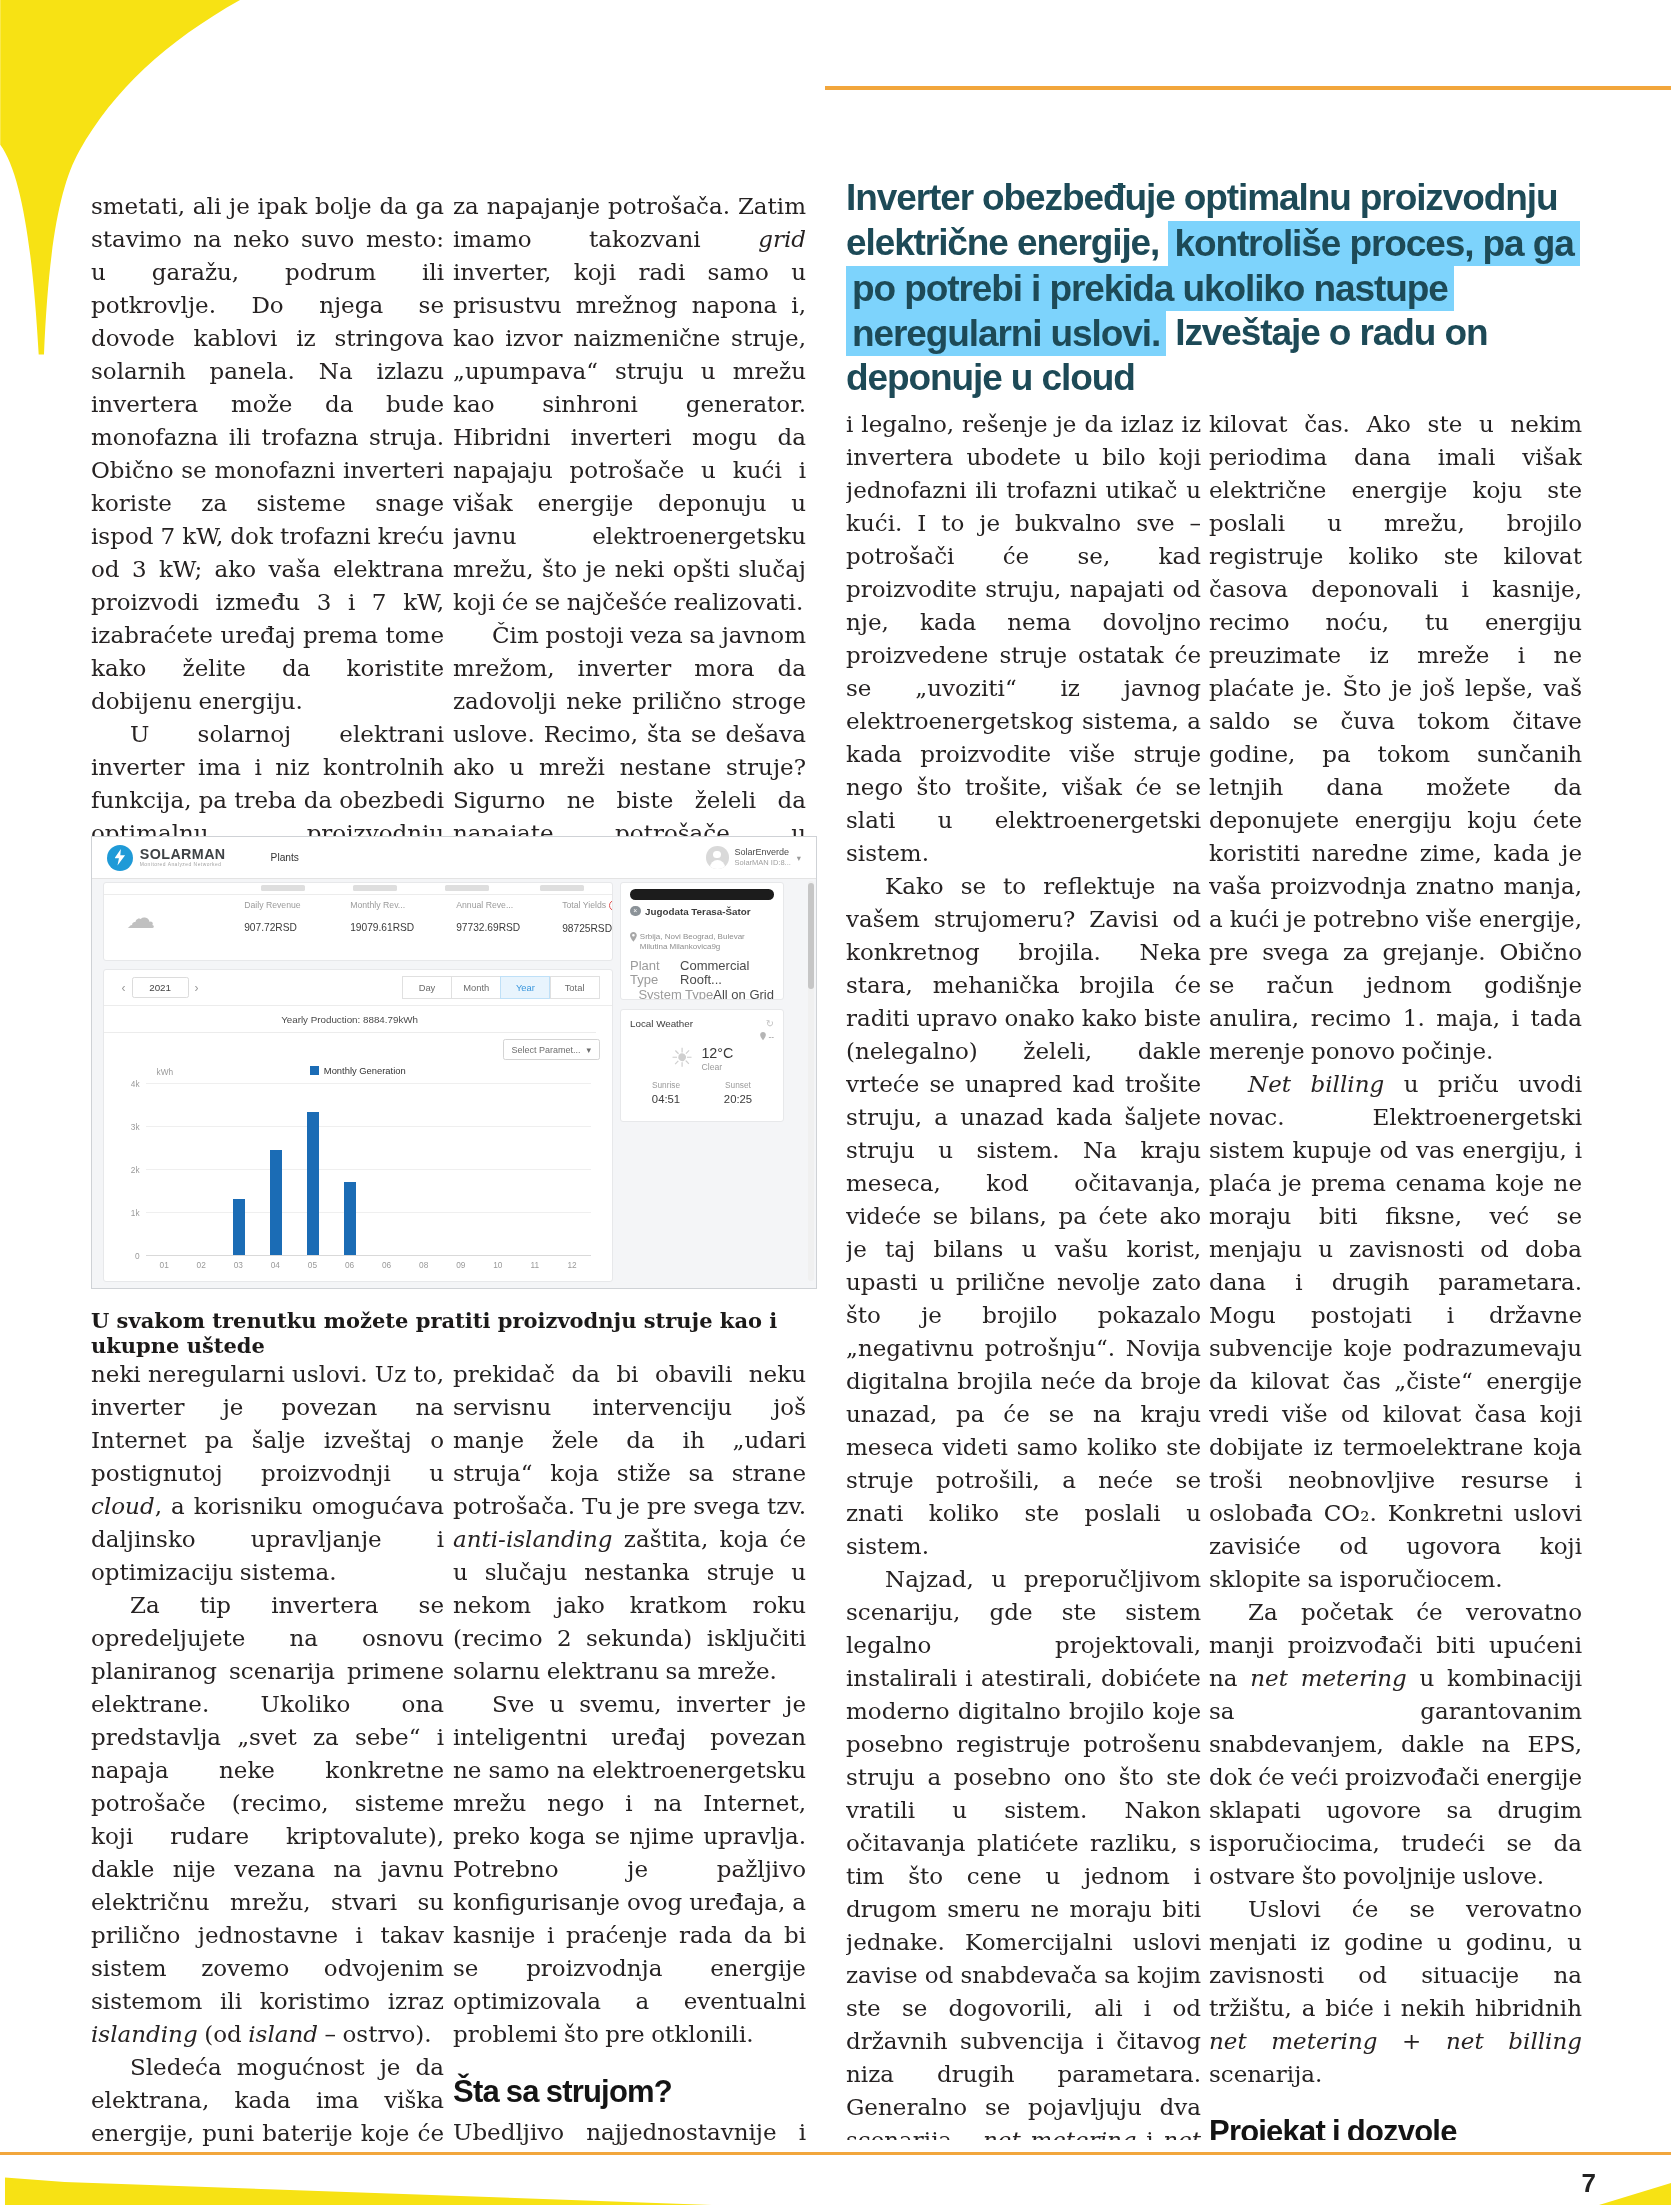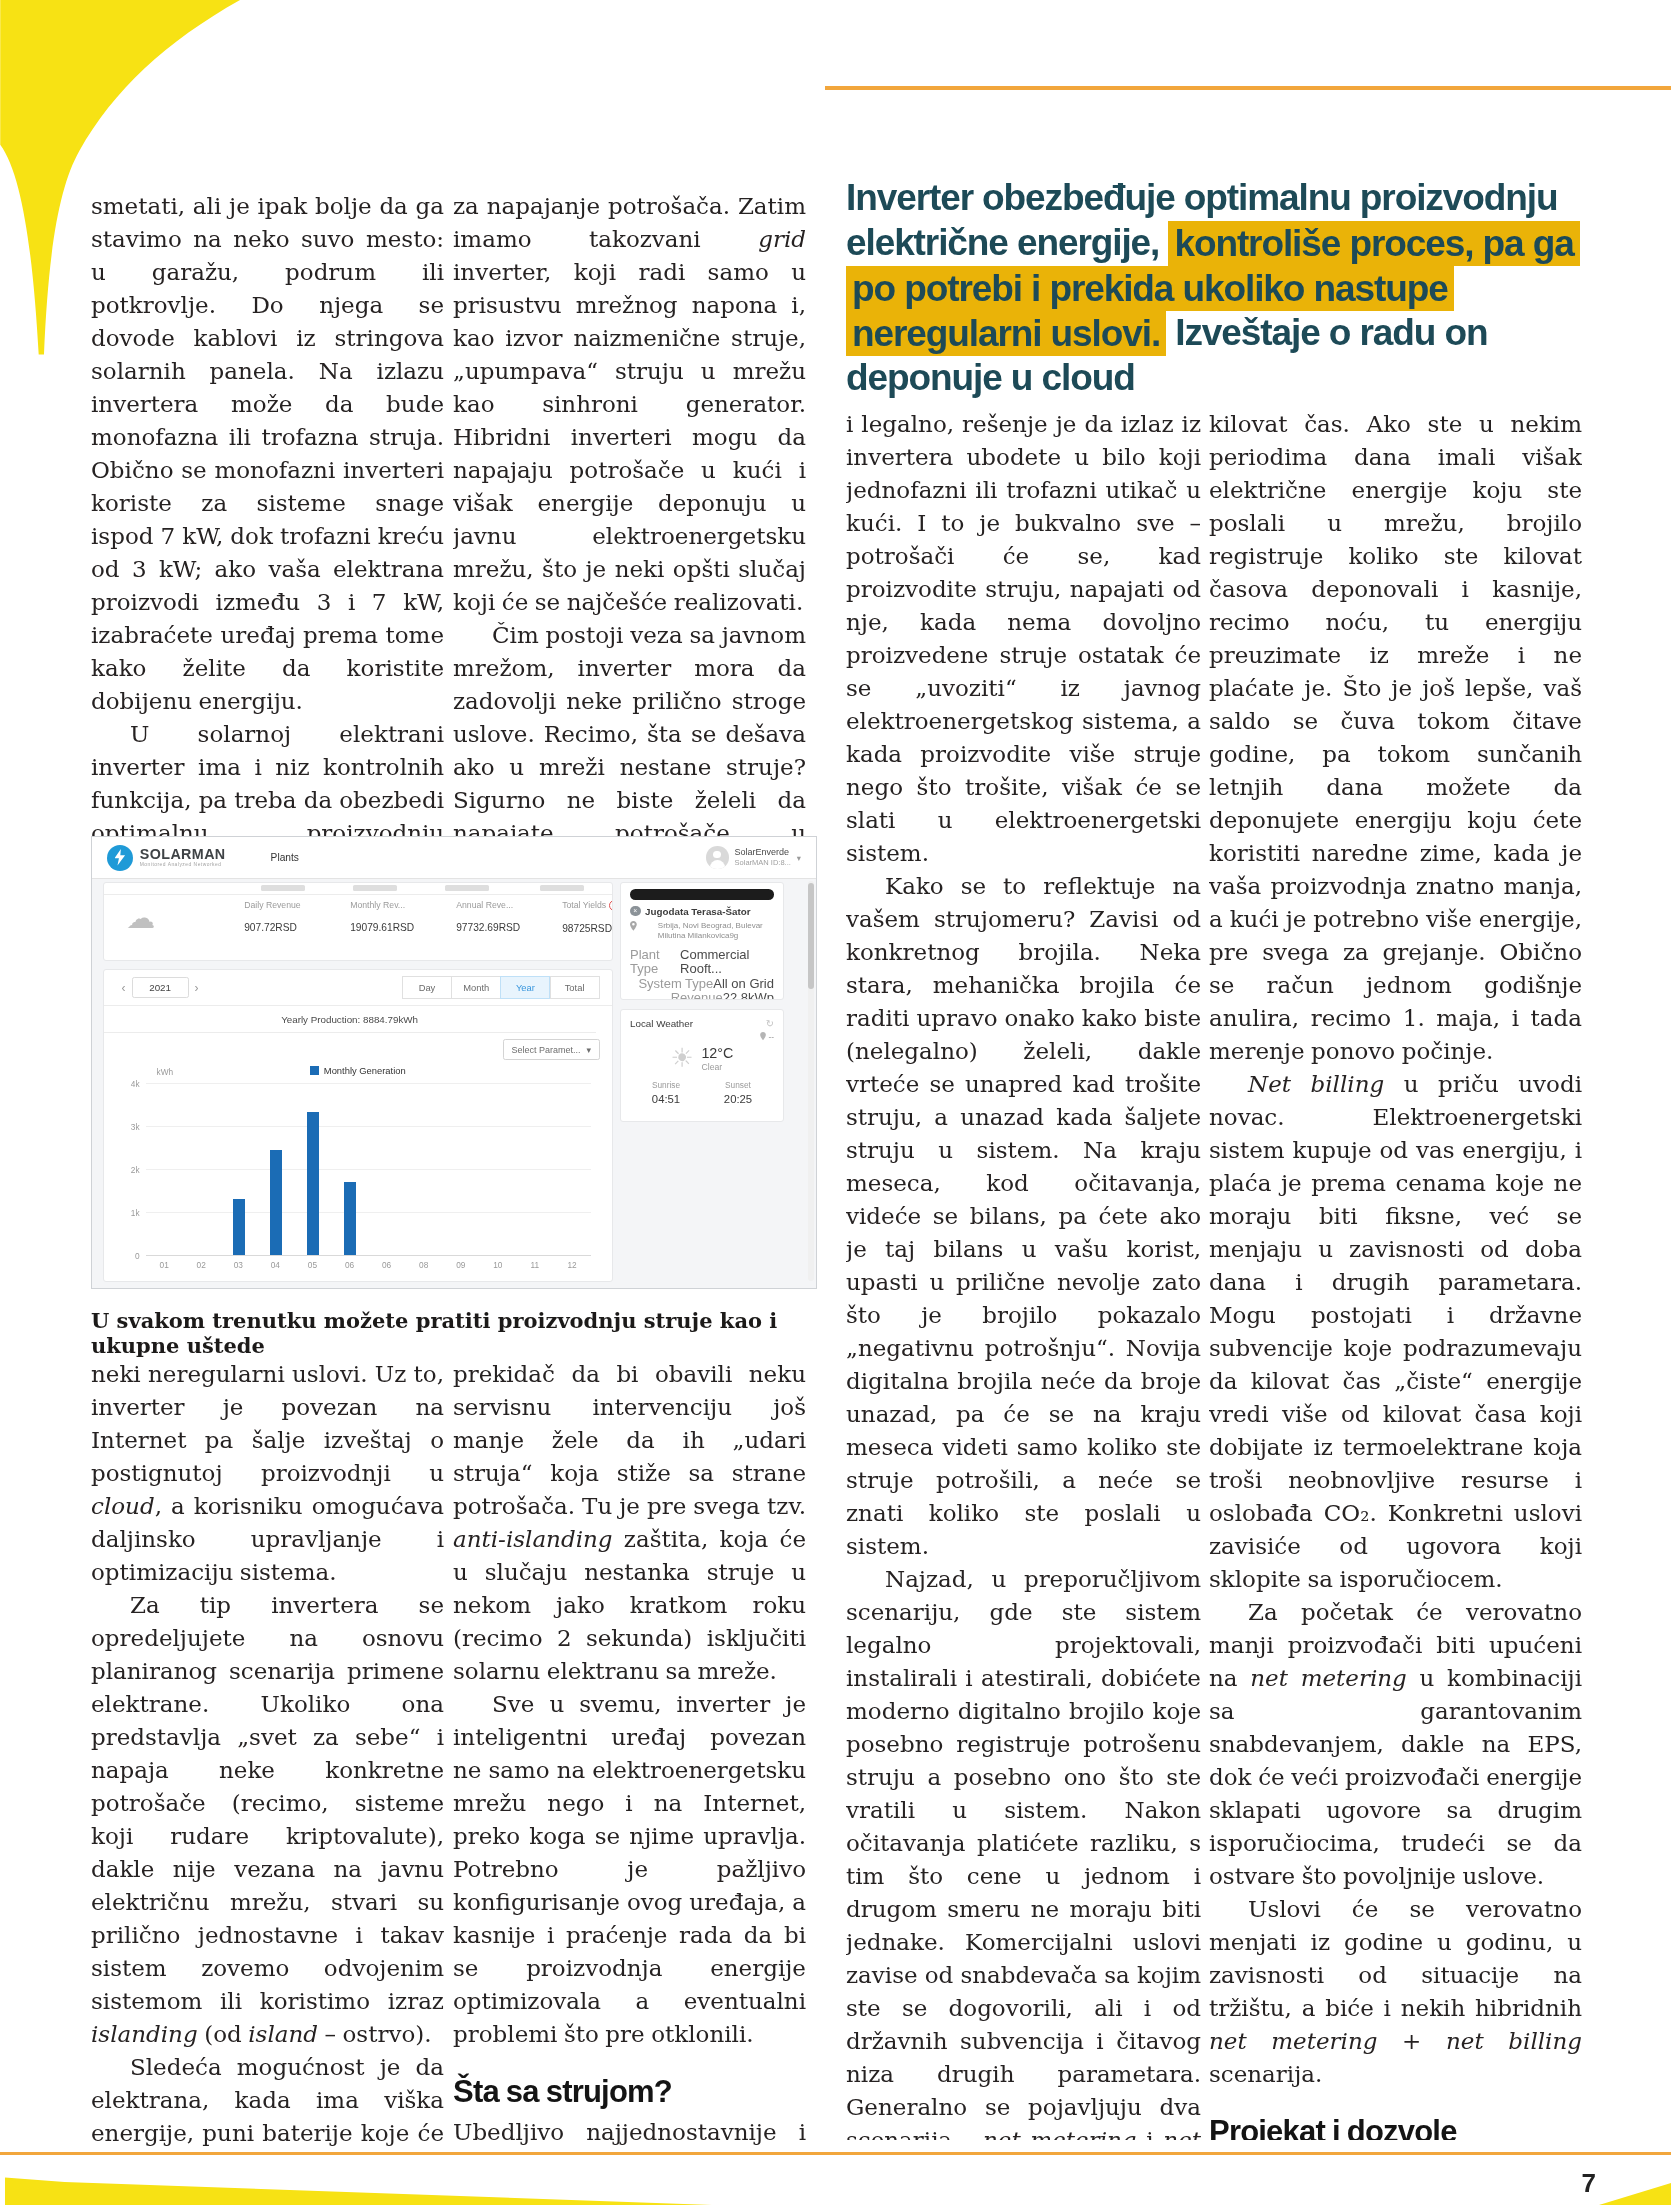--- a/index.html
+++ b/index.html
@@ -17,21 +17,21 @@
   .col1-bottom{left:91px;top:1358px;width:353px;height:791px;}
   .col2-bottom{left:453px;top:1358px;width:353px;height:791px;}
   .para{margin:0;}
   .para.indent{text-indent:39px;}
   .subhead{font-family:"Liberation Sans","DejaVu Sans",sans-serif;font-weight:800;letter-spacing:-0.8px;
            font-size:31px;line-height:35px;margin:22.6px 0 7.5px 0;color:#141414;text-align:left;}
 
   .headline{position:absolute;left:846px;top:175px;width:754px;margin:0;
             font-family:"Liberation Sans","DejaVu Sans",sans-serif;font-weight:800;letter-spacing:-1.1px;
             font-size:37px;line-height:45px;color:#1d4a57;text-align:left;}
-  .hl{background:#eab308;padding:1.5px 6px 3px 6px;box-decoration-break:clone;-webkit-box-decoration-break:clone;}
+  .hl{background:#7dd3fc;padding:1.5px 6px 3px 6px;box-decoration-break:clone;-webkit-box-decoration-break:clone;}
 
   .caption{position:absolute;left:91px;top:1308px;width:724px;font-family:"DejaVu Serif",serif;
            font-weight:bold;font-size:21px;color:#1c1a19;}
 
   .page-number{position:absolute;right:75px;top:2168px;font-family:"Liberation Sans",sans-serif;
                font-weight:bold;font-size:26px;color:#222;}
 
   
   .dashboard{position:absolute;left:91px;top:836px;width:726px;height:453px;background:#f4f5f7;
              border:0.8px solid #cfd2d6;box-sizing:border-box;overflow:hidden;
@@ -97,21 +97,21 @@
   .ytick{position:absolute;right:100%;margin-right:6px;font-size:8.3px;color:#9a9a9a;transform:translateY(-4.5px);}
   .bar{position:absolute;bottom:0;width:12px;background:#1b6cb5;}
   .xlabels{position:absolute;left:42px;top:290px;width:445px;display:flex;}
   .xlabels span{flex:1;text-align:center;font-size:8.3px;color:#9a9a9a;}
 
   .r1-card{left:528px;top:45px;width:164px;height:118px;padding:6px 9px;overflow:hidden;}
   .photo-strip{height:10.6px;background:#1c1c1c;border-radius:5.3px;margin-bottom:6px;}
   .plant-name{display:flex;align-items:center;gap:4.5px;font-size:9.8px;font-weight:bold;color:#3c3c3c;}
   .offline-dot{width:10.6px;height:10.6px;border-radius:50%;background:#8b9298;color:#fff;font-size:6.8px;line-height:10.6px;
                text-align:center;flex:0 0 auto;font-weight:normal;}
-  .plant-loc{font-size:8px;color:#8e8e8e;line-height:1.35;margin-top:4px;display:flex;gap:21px;}
+  .plant-loc{font-size:8px;color:#8e8e8e;line-height:1.35;margin-top:15px;display:flex;gap:3px;}
   .pin{flex:0 0 auto;margin-top:0.8px;}
   .kv-rows{margin-top:6px;}
   .kv{display:flex;justify-content:flex-end;font-size:13px;line-height:14.3px;}
   .kv .k{color:#9b9b9b;}
   .kv .v{color:#4a4a4a;}
 
   .weather-card{left:528px;top:172px;width:164px;height:113px;padding:7.5px 9px;}
   .w-title{display:flex;justify-content:space-between;font-size:9.8px;color:#3c3c3c;}
   .w-refresh{color:#c4c4c4;font-size:9.8px;}
   .w-pin{display:flex;justify-content:flex-end;align-items:center;gap:2.3px;font-size:8.3px;color:#9a9a9a;margin-top:3px;}

